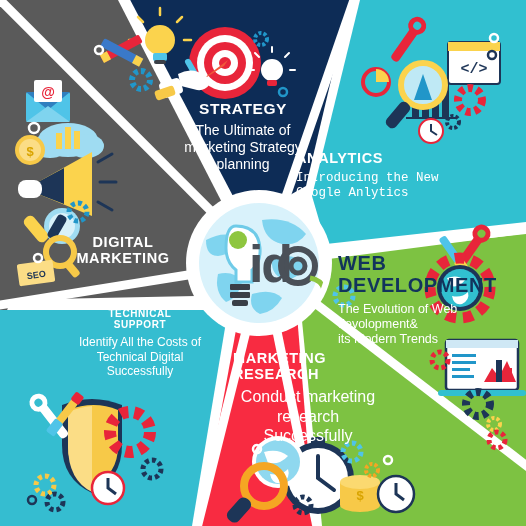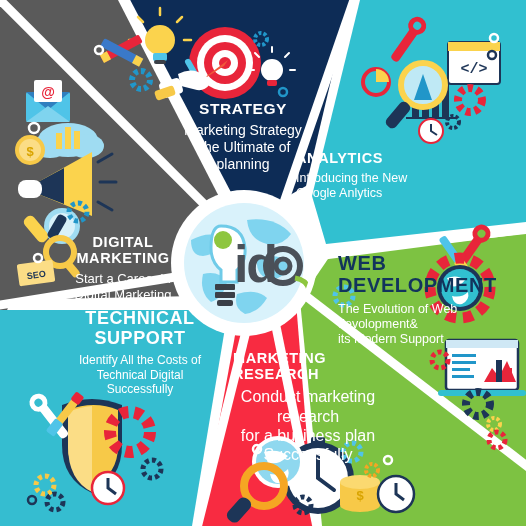--- a/index.html
+++ b/index.html
@@ -30,46 +30,46 @@
   }
 
   
   #t-strategy{left:150px;top:100px;width:186px;text-align:center;}
   #t-strategy .ttl{color:#ffffff;font-size:15.5px;}
   #t-strategy .sub{color:#ffffff;font-size:14px;}
 
   
   #t-analytics{left:296px;top:150px;width:160px;text-align:left;}
   #t-analytics .ttl{color:#ffffff;font-size:14.5px;}
-  #t-analytics .sub{color:#ffffff;font-size:12.5px;}
+  #t-analytics .sub{color:#ffffff;font-size:12.5px;font-family:Liberation Mono, monospace;}
 
   
   #t-web{left:338px;top:252px;width:150px;text-align:left;}
   #t-web .ttl{color:#12345c;font-size:20px;}
   #t-web .sub{color:#ffffff;font-size:12.5px;}
 
   
   #t-research{left:233px;top:350px;width:160px;text-align:left;}
   #t-research .ttl{color:#ffffff;font-size:14.5px;}
   #t-research .sub{color:#ffffff;font-size:16px;text-align:center;width:150px;}
 
   
   #t-tech{left:56px;top:308px;width:168px;text-align:center;}
-  #t-tech .ttl{color:#ffffff;font-size:18px;}
+  #t-tech .ttl{color:#ffffff;font-size:10px;}
   #t-tech .sub{color:#ffffff;font-size:12px;}
 
   
   #t-digital{left:58px;top:186px;width:130px;text-align:center;margin-top:48px;}
   #t-digital .ttl{color:#ffffff;font-size:14.5px;}
   #t-digital .sub{color:#ffffff;font-size:13px;}
 
   
   #centre{
     position:absolute;z-index:40;
-    left:177px;top:196px;width:134px;height:134px;
+    left:192px;top:196px;width:134px;height:134px;
     border-radius:50%;
     background:#ffffff;
     box-shadow:0 0 0 6px #ffffff;
   }
   #centre svg{display:block;border-radius:50%;}
 
   
   .icons{position:absolute;z-index:25;pointer-events:none;}
 </style>
 </head>
@@ -377,78 +377,73 @@
         <circle cx="78" cy="212" r="9" fill="none" stroke="#2196c9" stroke-width="5" stroke-dasharray="4 3"></circle>
         <circle cx="34" cy="128" r="5" fill="none" stroke="#ffffff" stroke-width="2.5"></circle>
         <circle cx="38" cy="258" r="4" fill="none" stroke="#ffffff" stroke-width="2.5"></circle>
       </g>
     </svg>
   </div>
 
   <div class="txt" id="t-strategy">
     <div class="ttl">STRATEGY</div>
     <div class="sub">
+      <div>The Ultimate of</div>
       <div>marketing Strategy</div>
-      <div>The Ultimate of</div>
       <div>planning</div>
     </div>
   </div>
 
   <div class="txt" id="t-analytics">
     <div class="ttl">ANALYTICS</div>
     <div class="sub">
       <div>Introducing the New</div>
       <div>Google Anlytics</div>
     </div>
   </div>
 
   <div class="txt" id="t-web">
     <div class="ttl">
       <div>WEB</div>
       <div>DEVELOPMENT</div>
     </div>
     <div class="sub">
       <div>The Evolution of Web</div>
       <div>devolopment&amp;</div>
-      <div>its Modern Support</div>
+      <div>its Modern Trends</div>
     </div>
   </div>
 
   <div class="txt" id="t-research">
     <div class="ttl">
       <div>MARKETING</div>
       <div>RESEARCH</div>
     </div>
     <div class="sub">
       <div>Conduct marketing research</div>
-      <div>for a business plan</div>
       <div>Successfully</div>
     </div>
   </div>
 
   <div class="txt" id="t-tech">
     <div class="ttl">
       <div>TECHNICAL</div>
       <div>SUPPORT</div>
     </div>
     <div class="sub">
       <div>Identify All the Costs of</div>
       <div>Technical Digital</div>
       <div>Successfully</div>
     </div>
   </div>
 
   <div class="txt" id="t-digital">
     <div class="ttl">
       <div>DIGITAL</div>
       <div>MARKETING</div>
-    </div>
-    <div class="sub">
-      <div>Start a Career in</div>
-      <div>Digital Marketing</div>
     </div>
   </div>
 
   <div id="centre">
     <svg width="134" height="134" viewBox="0 0 134 134" xmlns="http://www.w3.org/2000/svg">
       <circle cx="67" cy="67" r="67" fill="#ffffff"></circle>
       <circle cx="67" cy="67" r="60" fill="#d9f2fb"></circle>
 
       <g fill="#7fd4ef">
         <path d="M14 44 q18 -10 34 -2 q-6 16 -22 18 q-12 0 -12 -16 Z"></path>

